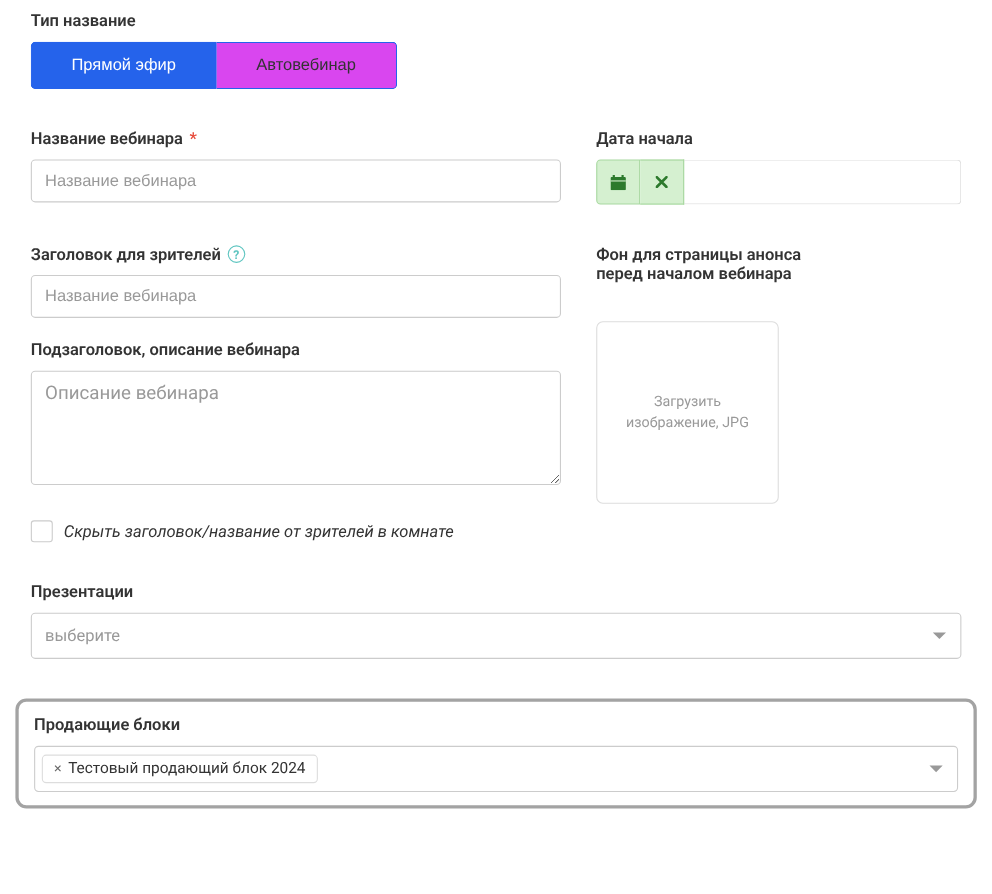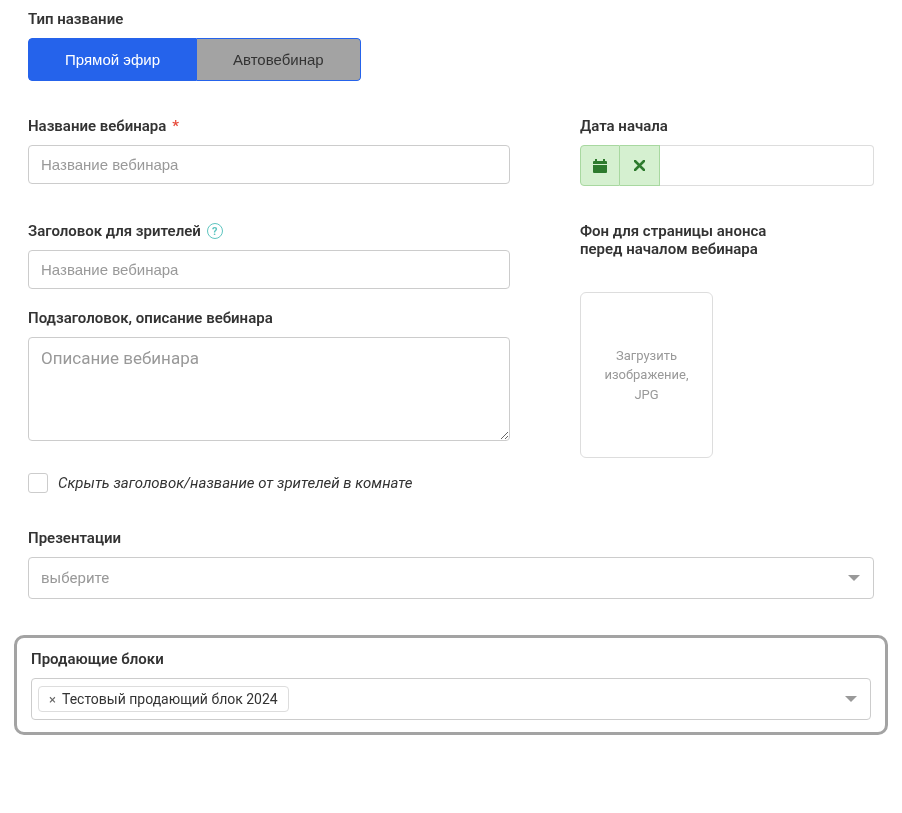--- a/index.html
+++ b/index.html
@@ -42,39 +42,39 @@
     }
     .btn-group {
       display: flex;
       border-radius: 4px;
       overflow: hidden;
       width: fit-content;
     }
     .btn-tab {
       padding: 12px 36px;
       border: 1px solid #2563eb;
-      background: #a3a3a3;
+      background: #d946ef;
       color: #333;
       font-size: 15px;
       cursor: pointer;
     }
     .btn-tab.active {
       background: #2563eb;
       color: #fff;
     }
     .btn-tab:first-child {
       border-radius: 4px 0 0 4px;
     }
     .btn-tab:last-child {
       border-radius: 0 4px 4px 0;
       border-left: none;
     }
     .row {
       display: flex;
-      gap: 70px;
+      gap: 32px;
     }
     .col-left {
       flex: 0 0 482px;
     }
     .col-right {
       flex: 1;
     }
     .input {
       width: 100%;
       padding: 10px 12px;
@@ -118,21 +118,21 @@
     .date-btn.clear {
       border-left: none;
     }
     .date-display {
       flex: 1;
       border: 1px solid #ddd;
       border-left: none;
       border-radius: 0 4px 4px 0;
     }
     .upload-box {
-      width: 133px;
+      width: 166px;
       height: 166px;
       border: 1px solid #ddd;
       border-radius: 6px;
       display: flex;
       align-items: center;
       justify-content: center;
       text-align: center;
       color: #999;
       font-size: 13px;
       line-height: 1.5;

